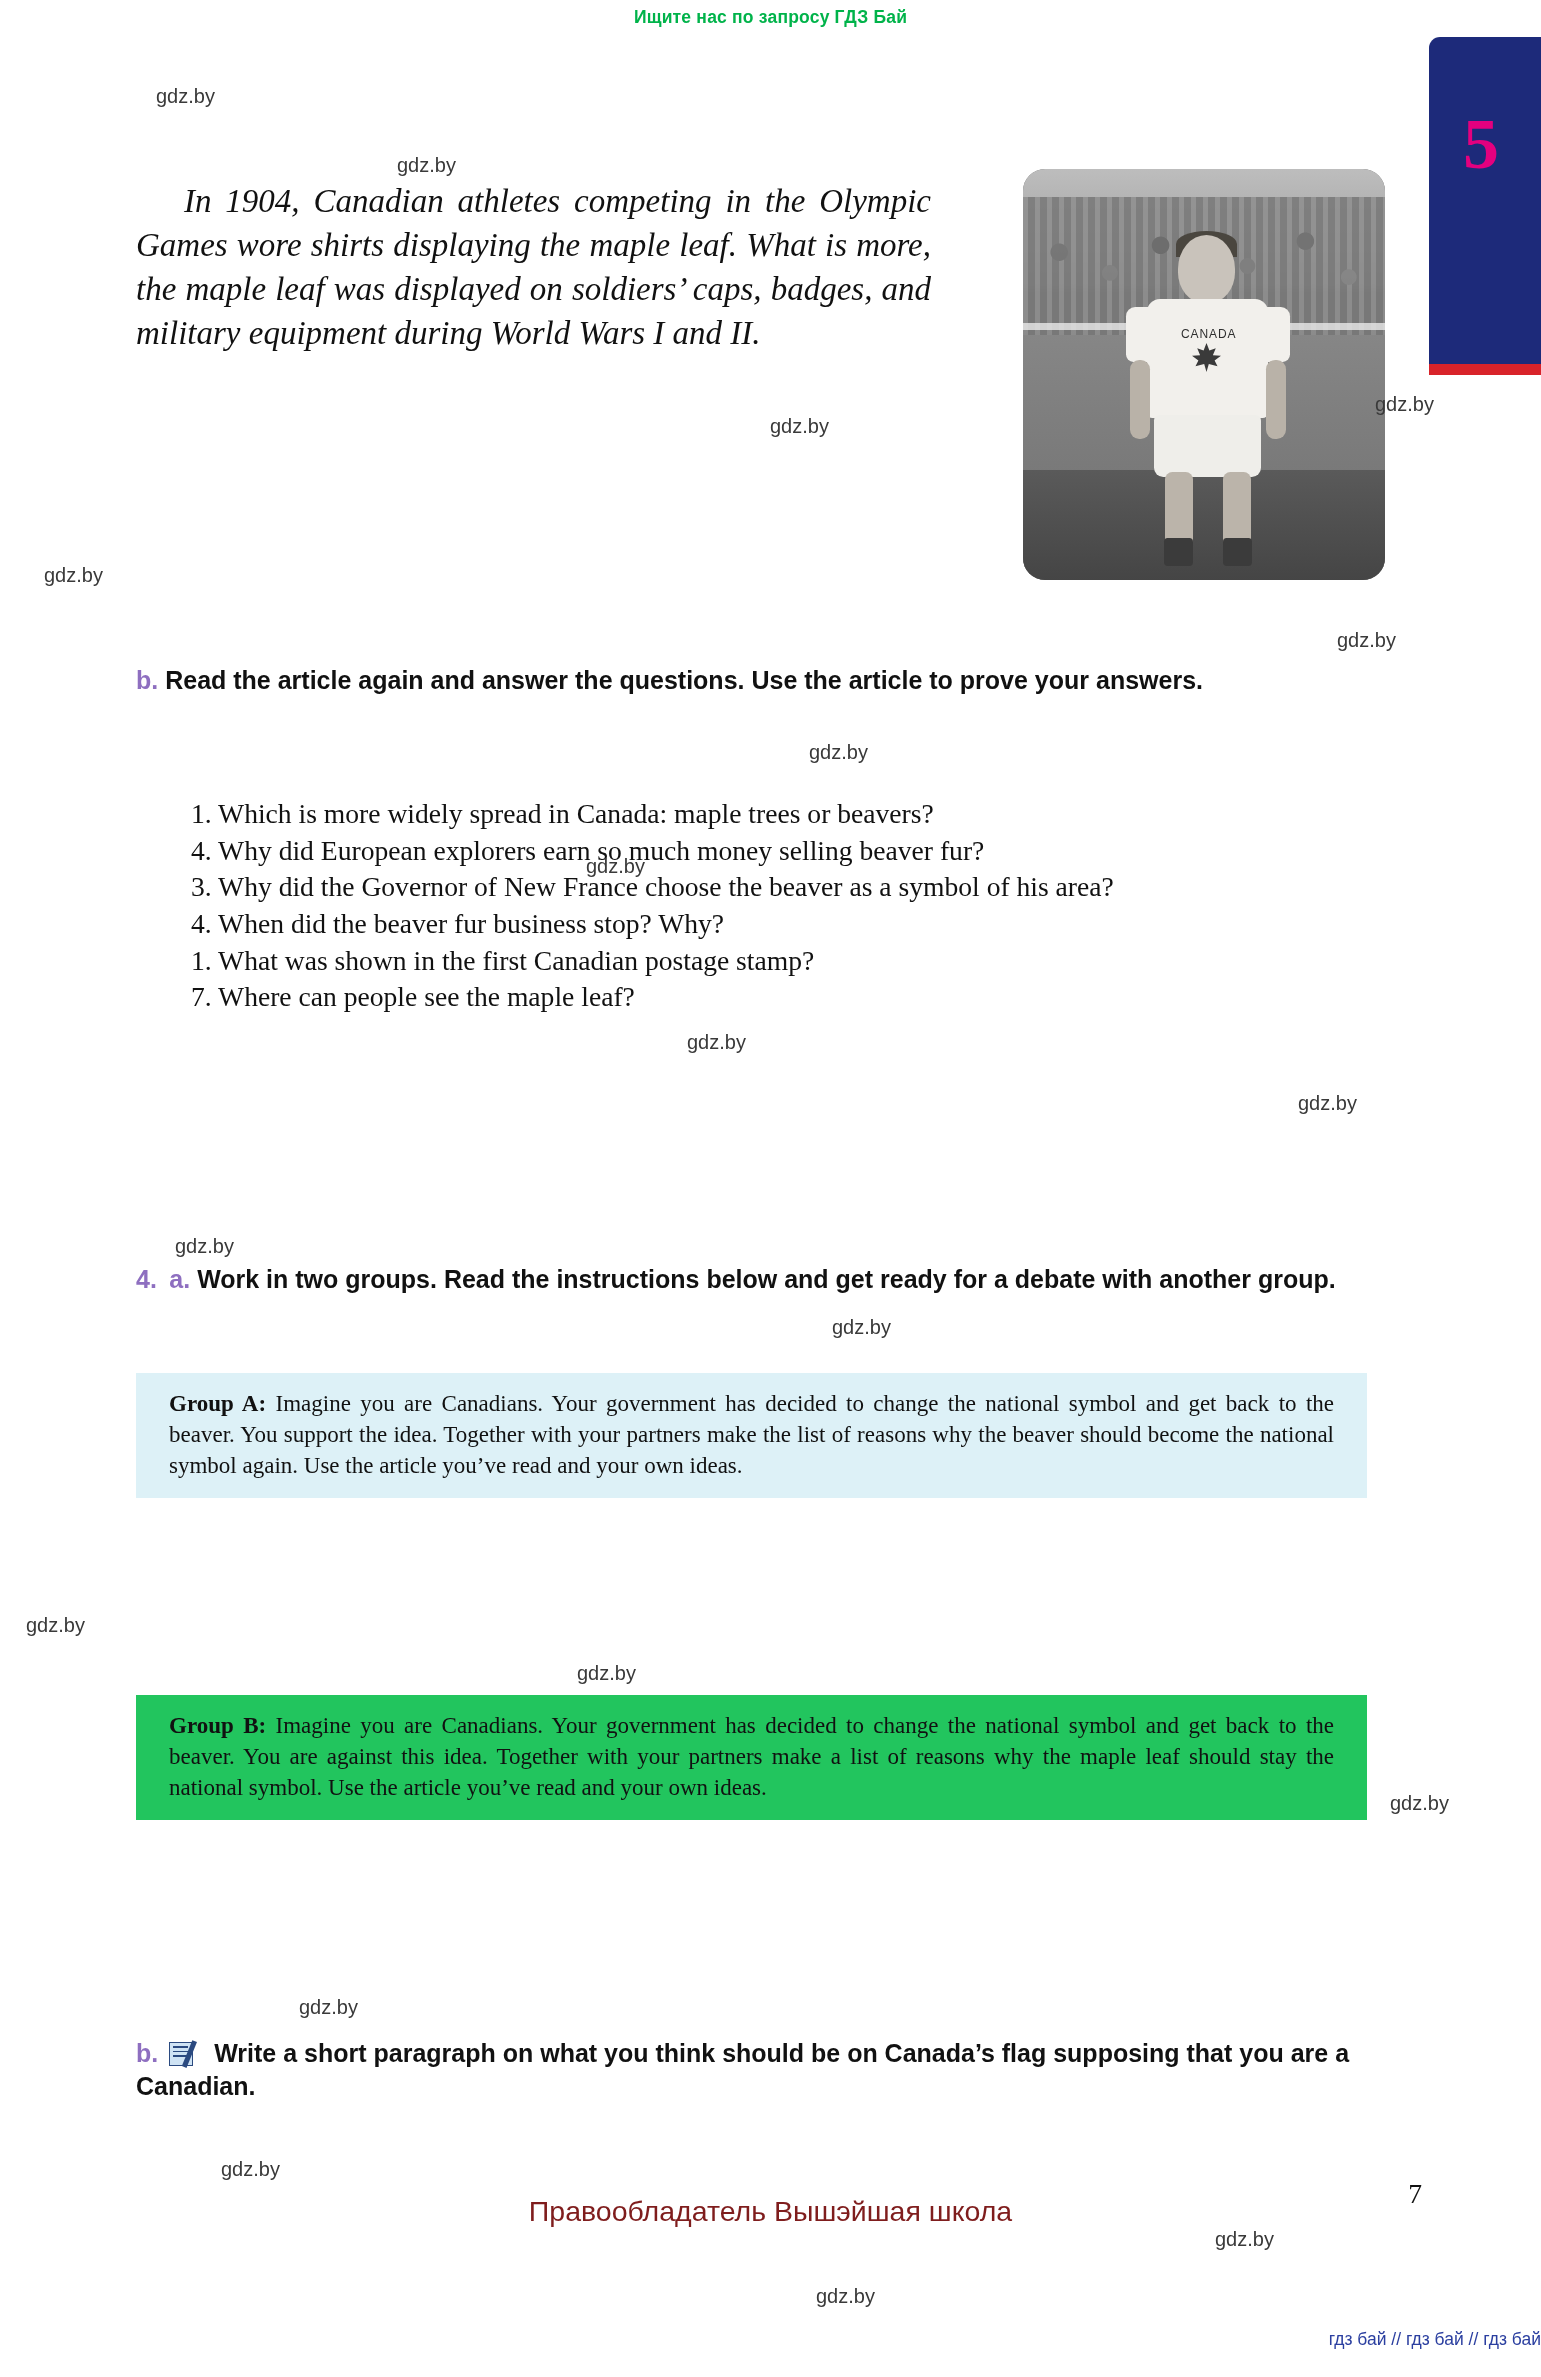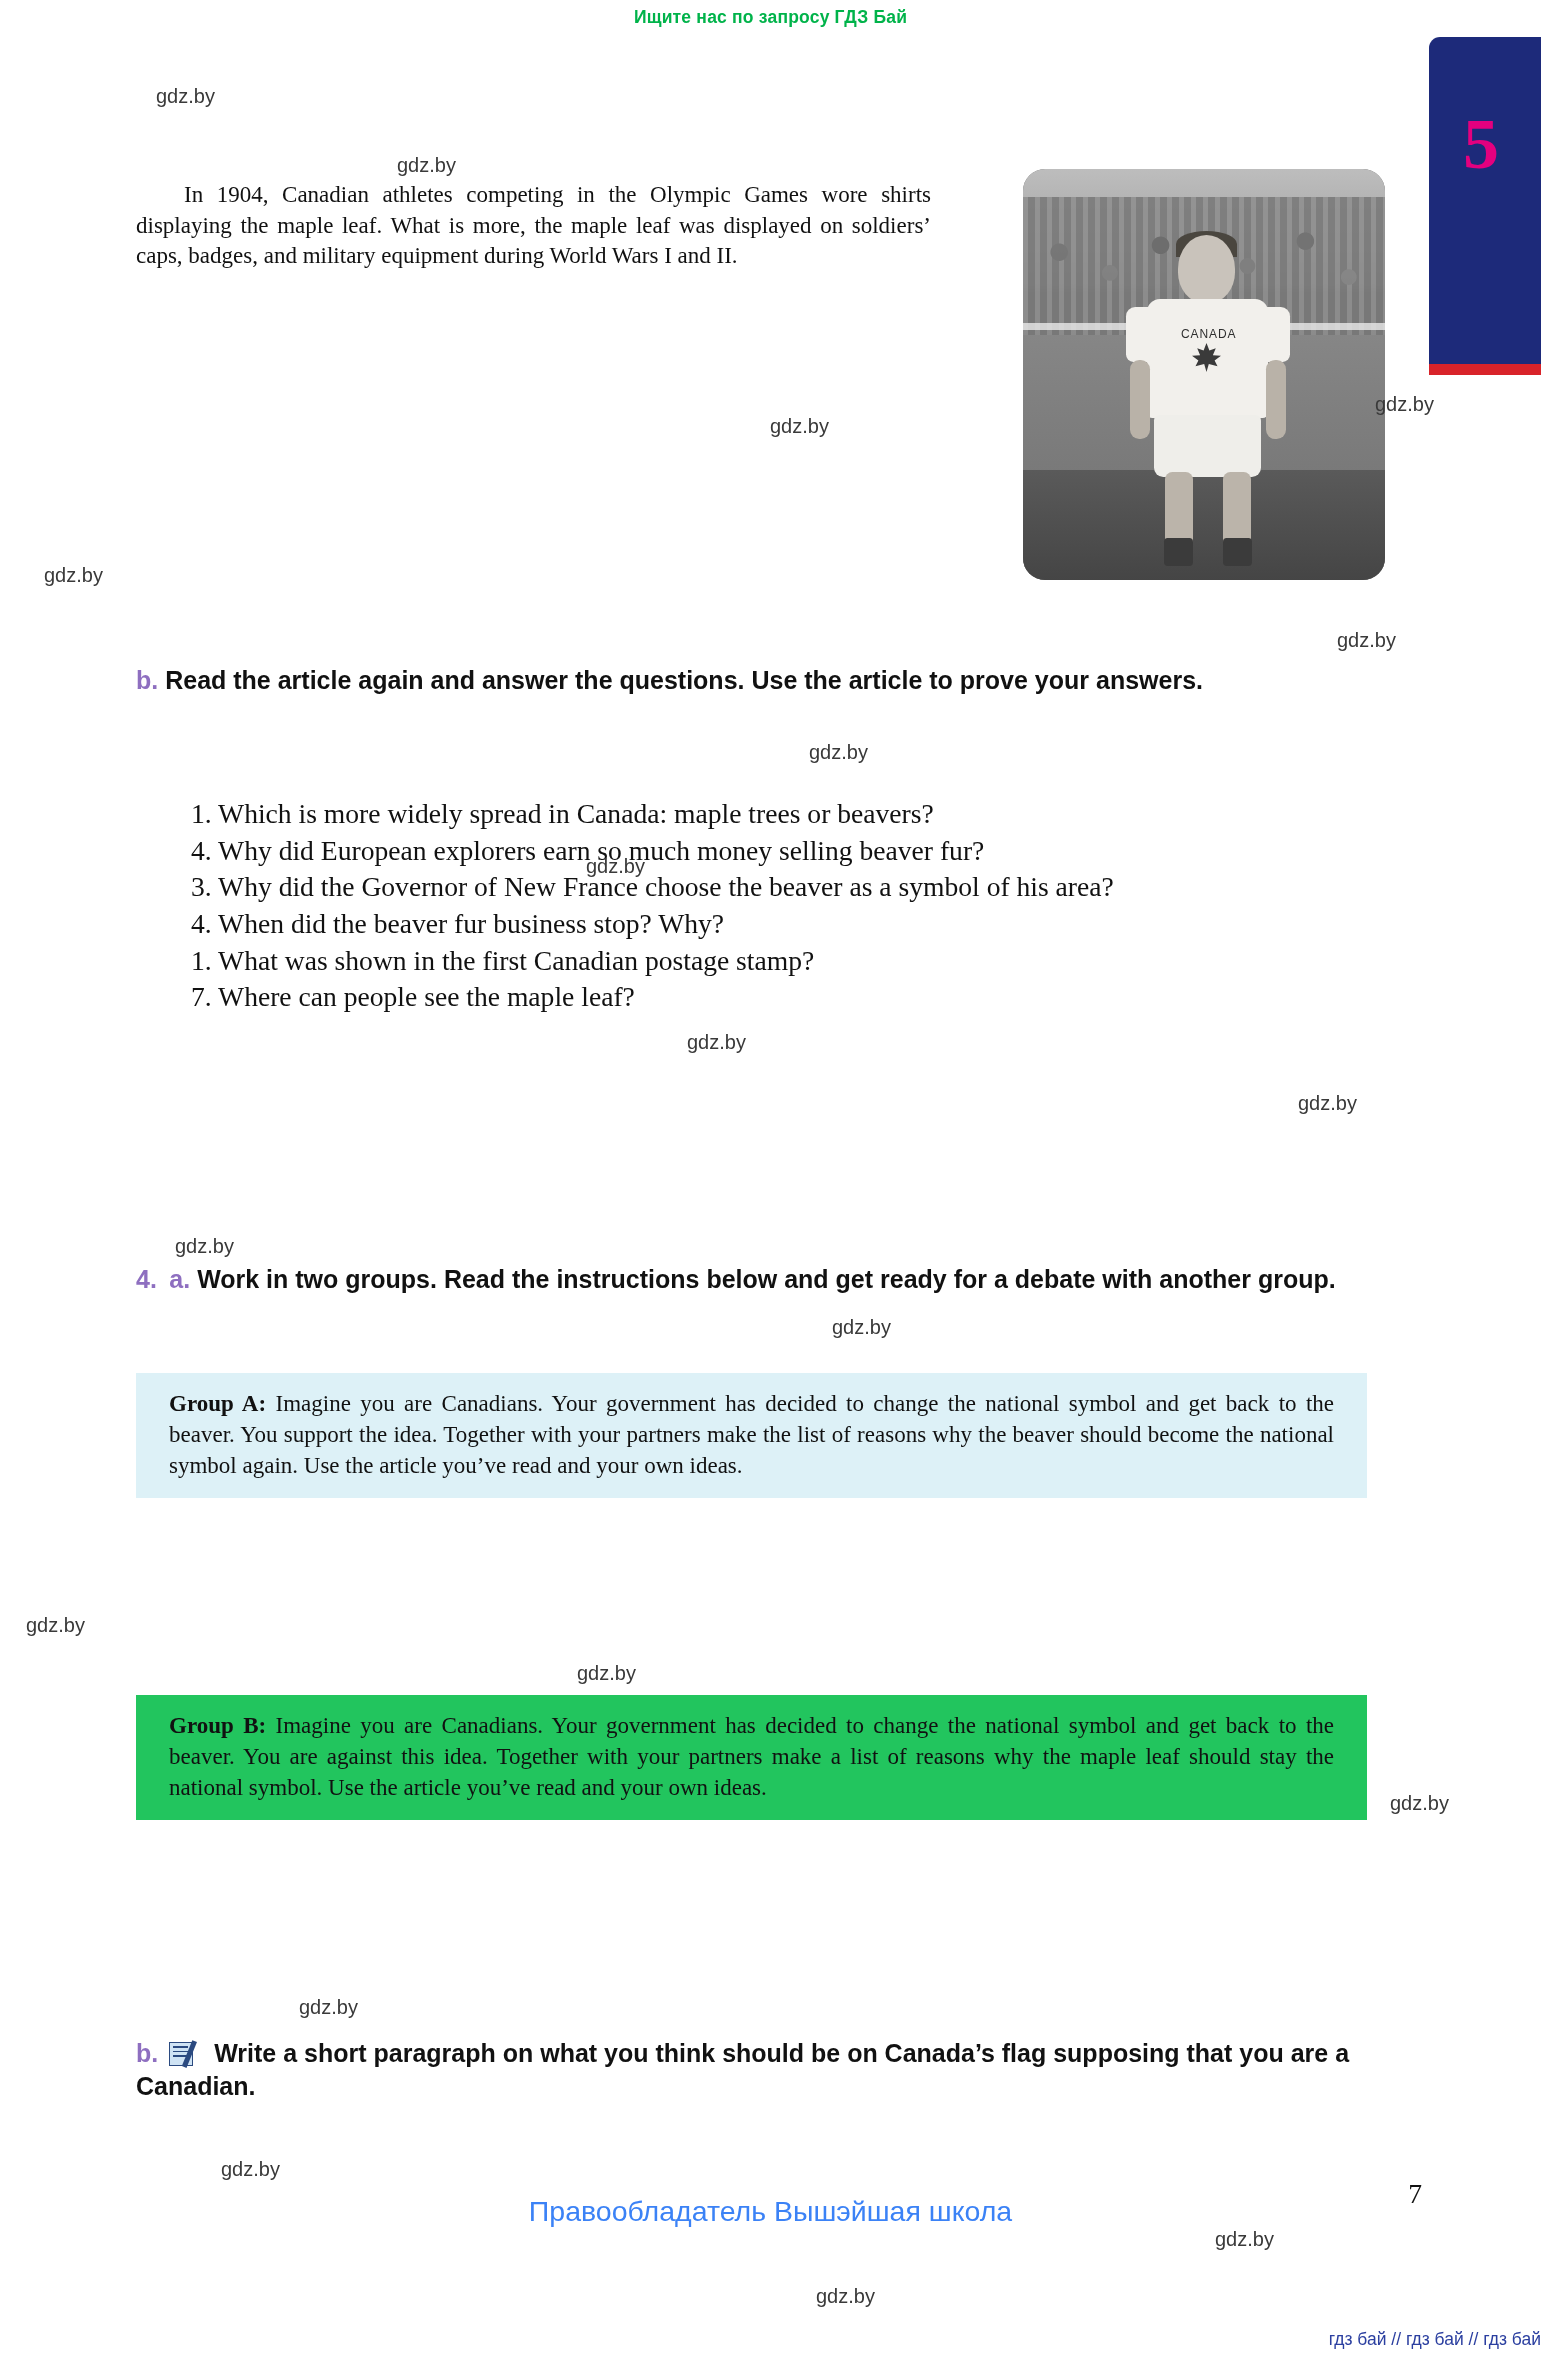--- a/index.html
+++ b/index.html
@@ -58,24 +58,25 @@
   }
 
   
   .col {
     position: absolute;
     left: 136px;
     width: 845px;
   }
   p.para {
     margin: 0;
-    font-size: 23px;
+    font-size: 33px;
     line-height: 1.33;
     color: #111;
     text-align: justify;
+    font-style: italic;
   }
   p.para.indent { text-indent: 48px; }
 
   .article-block { top: 180px; width: 795px; }
 
   
   .photo-frame {
     position: absolute;
     top: 169px; left: 1023px;
     width: 362px; height: 411px;
@@ -218,21 +219,21 @@
     background: #2b4a80; transform: rotate(22deg);
   }
 
   
   .footer-copy {
     position: absolute;
     top: 2195px; left: 0; width: 100%;
     text-align: center;
     font-family: "Liberation Sans", sans-serif;
     font-size: 28.5px;
-    color: #3b82f6;
+    color: #7f1d1d;
   }
   .page-number {
     position: absolute;
     top: 2178px; right: 119px;
     font-size: 27.6px;
     color: #111;
   }
   .bottom-bar {
     position: absolute;
     top: 2329px; left: 0; width: 100%;

